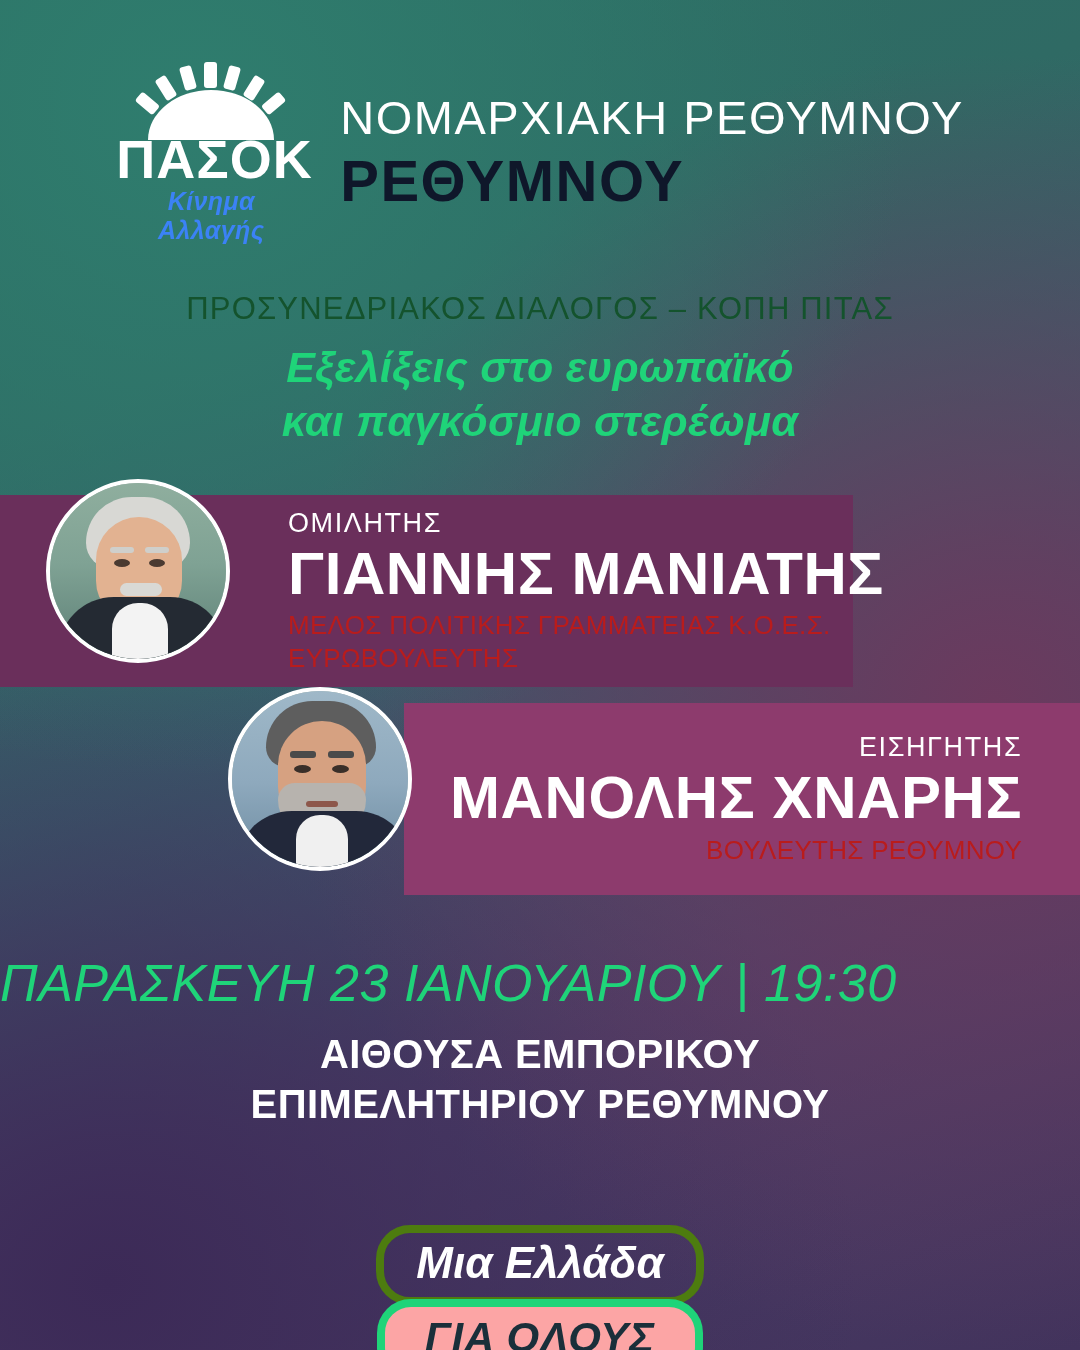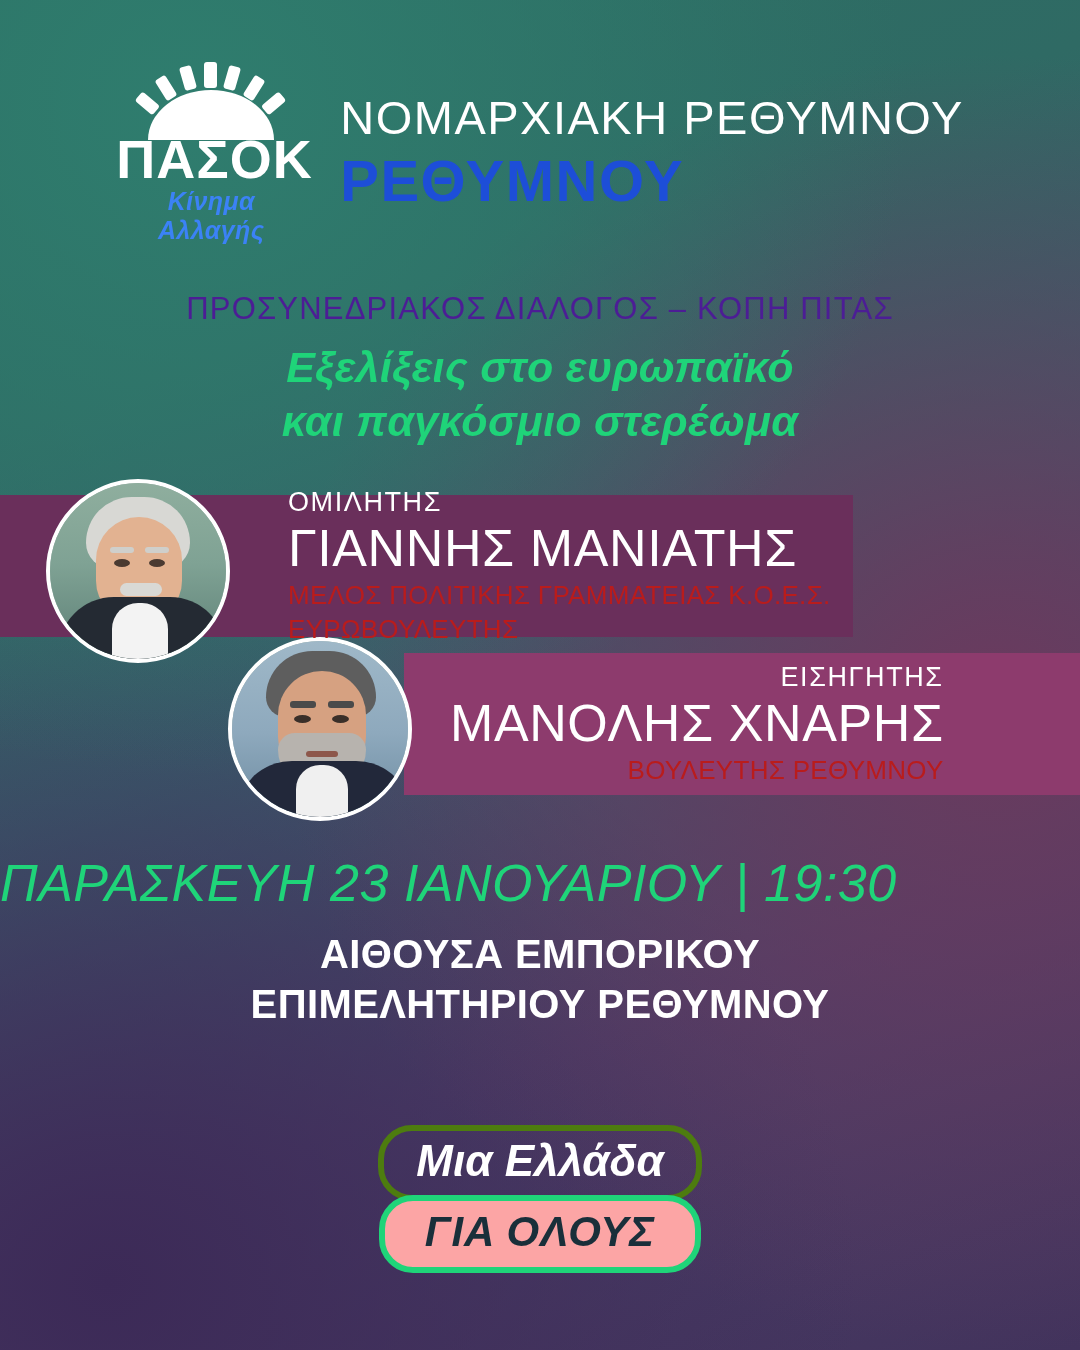--- a/index.html
+++ b/index.html
@@ -34,39 +34,39 @@
   .logo-sub {
     font-size:25px; font-weight:bold; font-style:italic;
     color:#3b82f6; margin-top:2px; letter-spacing:0.4px;
   }
   .header-text { text-align:left; }
   .header-line1 {
     font-size:47px; letter-spacing:1.5px; font-weight:400; color:#ffffff;
     line-height:1.1;
   }
   .header-line2 {
-    font-size:58px; font-weight:bold; letter-spacing:1.5px; color:#1d4ed8;
+    font-size:58px; font-weight:bold; letter-spacing:1.5px; color:#0f172a;
     line-height:1.15; margin-top:4px;
   }
 
   
   .subtitle-block { text-align:center; margin-top:46px; }
   .kicker {
-    font-size:31px; letter-spacing:1.2px; color:#4c1d95; font-weight:400;
+    font-size:31px; letter-spacing:1.2px; color:#14532d; font-weight:400;
   }
   .topic {
     margin-top:14px;
     font-size:43px; font-weight:bold; font-style:italic;
     color:#1fd479; line-height:1.25; letter-spacing:0.3px;
   }
 
   
   .band {
     position:relative;
-    height:142px;
+    height:192px;
     display:flex;
     align-items:center;
   }
   .band-1 { margin-top:46px; }
   .band-2 { margin-top:16px; }
   .band-bg { position:absolute; top:0; height:100%; }
   .band-1 .band-bg { left:0; width:853px; background:#6a2f5b; }
   .band-2 .band-bg { right:0; left:404px; background:#8d3b6d; }
 
   .portrait {
@@ -116,21 +116,21 @@
   .p2 .suit{position:absolute;left:4px;bottom:0;width:176px;height:56px;background:#22283a;
     border-radius:58px 58px 0 0;}
   .p2 .shirt{position:absolute;left:64px;bottom:0;width:52px;height:52px;background:#f0f0f0;
     border-radius:24px 24px 0 0;}
 
   .band-text { position:relative; z-index:2; }
   .band-1 .band-text { margin-left:288px; text-align:left; }
   .band-2 .band-text { margin-left:450px; text-align:right; }
   .role { font-size:27px; letter-spacing:1.6px; color:#ffffff; }
   .person-name {
-    font-size:52px; font-weight:normal; letter-spacing:0.6px; color:#ffffff;
+    font-size:60px; font-weight:bold; letter-spacing:0.6px; color:#ffffff;
     line-height:1.12; margin-top:1px;
   }
   .person-desc { font-size:26px; line-height:1.18; color:#b91c1c; margin-top:3px; letter-spacing:0.3px; }
 
   
   .datetime {
     margin-top:58px;
     font-size:52px; font-weight:normal; font-style:italic; letter-spacing:0.5px;
     color:#1fd479;
   }
@@ -138,21 +138,21 @@
     text-align:center; margin-top:16px;
     font-size:40px; font-weight:bold; line-height:1.25; letter-spacing:0.4px;
     color:#ffffff;
   }
 
   
   .slogan { margin-top:96px; text-align:center; }
   .slogan-row { display:flex; justify-content:center; }
   .pill {
     display:inline-block;
-    border:6px solid #4d7c0f;
+    border:8px solid #4d7c0f;
     border-radius:34px;
     padding:8px 32px 12px 32px;
     font-size:44px; font-weight:bold; font-style:italic;
     color:#ffffff;
     line-height:1;
   }
   .pill-2 {
     background:#fca5a5;
     border-color:#1fd479;
     color:#1a2f3a;

